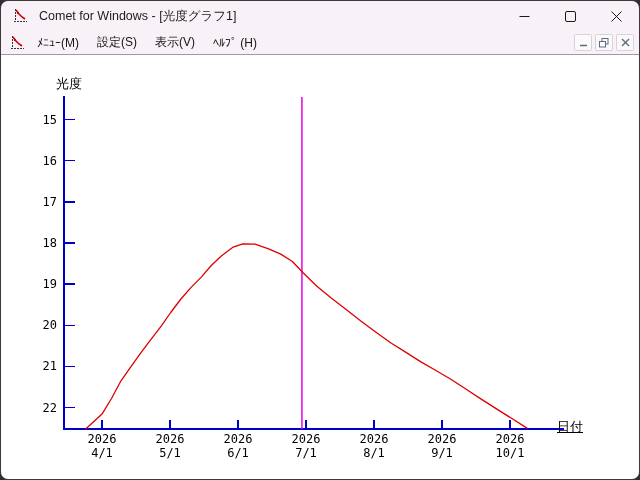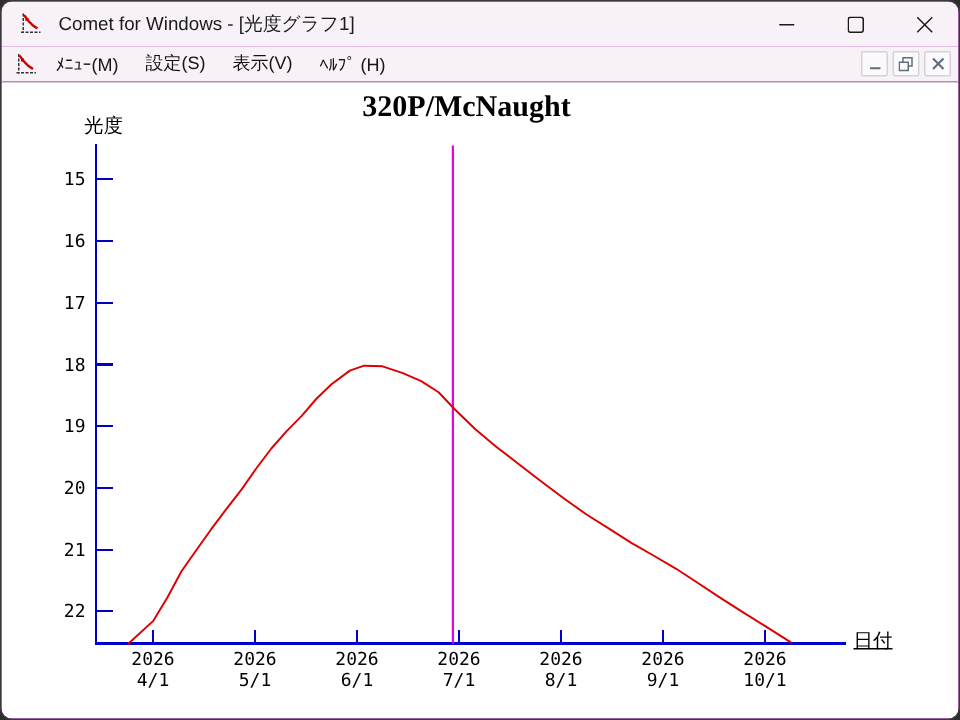--- a/index.html
+++ b/index.html
@@ -37,21 +37,21 @@
     display:flex; align-items:center; justify-content:center;
   }
   
   .client { position:relative; flex:1; background:#fff; }
   #chart-svg { position:absolute; left:0; top:0; }
   .chart-title {
     position:absolute; top:5px; left:0; width:620px; text-align:center;
     font-family:"Liberation Serif", serif; font-weight:600; font-size:20px; color:#000;
   }
   .ylabel { position:absolute; left:55px; top:20px; font-size:13px; color:#000; }
-  .xlabel { position:absolute; left:568px; top:363px; font-size:13px; color:#000;text-decoration:underline; }
+  .xlabel { position:absolute; left:556px; top:363px; font-size:13px; color:#000;text-decoration:underline; }
 </style>
 </head>
 <body>
 
 <div class="window">
 
   <div class="titlebar">
     <svg class="app-icon" viewBox="0 0 16 16">
       <line x1="2.5" y1="1" x2="2.5" y2="14" stroke="#333" stroke-width="1" stroke-dasharray="2 1"></line>
       <line x1="1" y1="13.5" x2="14" y2="13.5" stroke="#333" stroke-width="1" stroke-dasharray="2 1"></line>
@@ -148,18 +148,17 @@
         <text x="373" y="402" text-anchor="middle" fill="#000000" font-size="12" font-family="&quot;DejaVu Sans Mono&quot;, monospace">8/1</text>
         <line x1="441" y1="365" x2="441" y2="374" stroke="#0000cc" stroke-width="1.5" shape-rendering="crispEdges"></line>
         <text x="441" y="388" text-anchor="middle" fill="#000000" font-size="12" font-family="&quot;DejaVu Sans Mono&quot;, monospace">2026</text>
         <text x="441" y="402" text-anchor="middle" fill="#000000" font-size="12" font-family="&quot;DejaVu Sans Mono&quot;, monospace">9/1</text>
         <line x1="509" y1="365" x2="509" y2="374" stroke="#0000cc" stroke-width="1.5" shape-rendering="crispEdges"></line>
         <text x="509" y="388" text-anchor="middle" fill="#000000" font-size="12" font-family="&quot;DejaVu Sans Mono&quot;, monospace">2026</text>
         <text x="509" y="402" text-anchor="middle" fill="#000000" font-size="12" font-family="&quot;DejaVu Sans Mono&quot;, monospace">10/1</text>
         <line x1="300.91999999999996" y1="42" x2="300.91999999999996" y2="374" stroke="#e800e8" stroke-width="1.5"></line>
         <path d="M84.7 374.0 L101.0 359.1 L110.5 343.5 L120.0 325.8 L129.6 312.2 L139.8 297.8 L150.0 284.3 L160.2 271.1 L169.7 257.5 L179.9 244.0 L190.1 232.4 L200.3 222.1 L209.8 211.0 L220.0 201.2 L232.2 192.1 L241.8 188.8 L254.0 189.2 L267.6 193.8 L279.8 199.1 L291.4 206.5 L302.3 218.0 L315.9 231.2 L330.2 243.1 L345.8 255.1 L360.1 266.2 L375.0 277.3 L390.0 288.0 L405.0 297.4 L419.9 306.9 L434.9 315.5 L449.8 324.2 L464.8 334.0 L479.8 343.9 L494.7 353.4 L509.7 362.8 L526.0 373.1" fill="none" stroke="#dd0000" stroke-width="1.3" stroke-linejoin="round" stroke-linecap="round"></path>
       </svg>
-    <div class="chart-title">320P/McNaught</div>
     <div class="ylabel">光度</div>
     <div class="xlabel">日付</div>
   </div>
 
 </div>
 
 </body></html>

